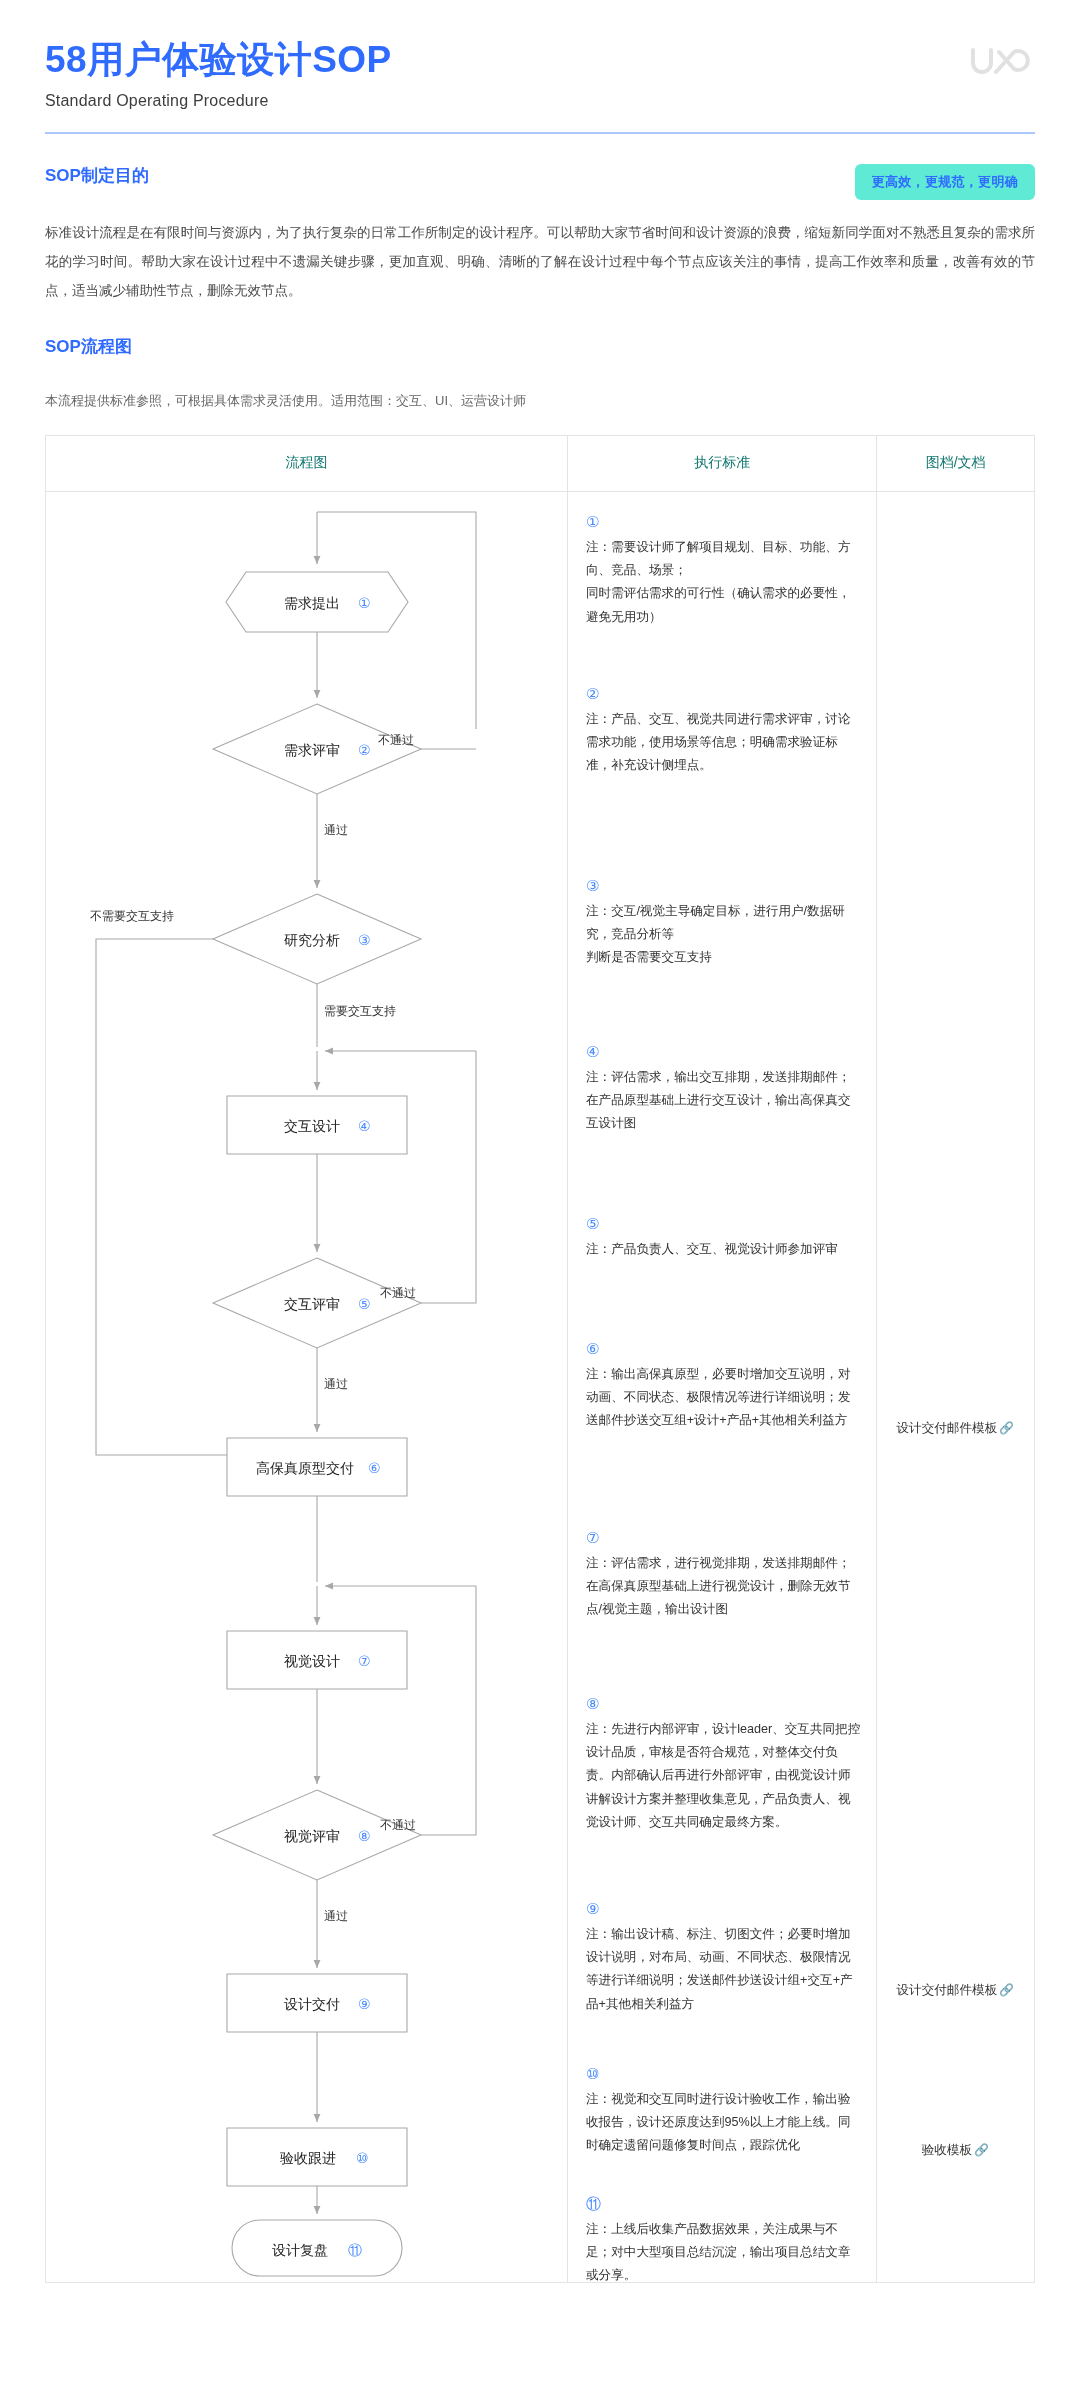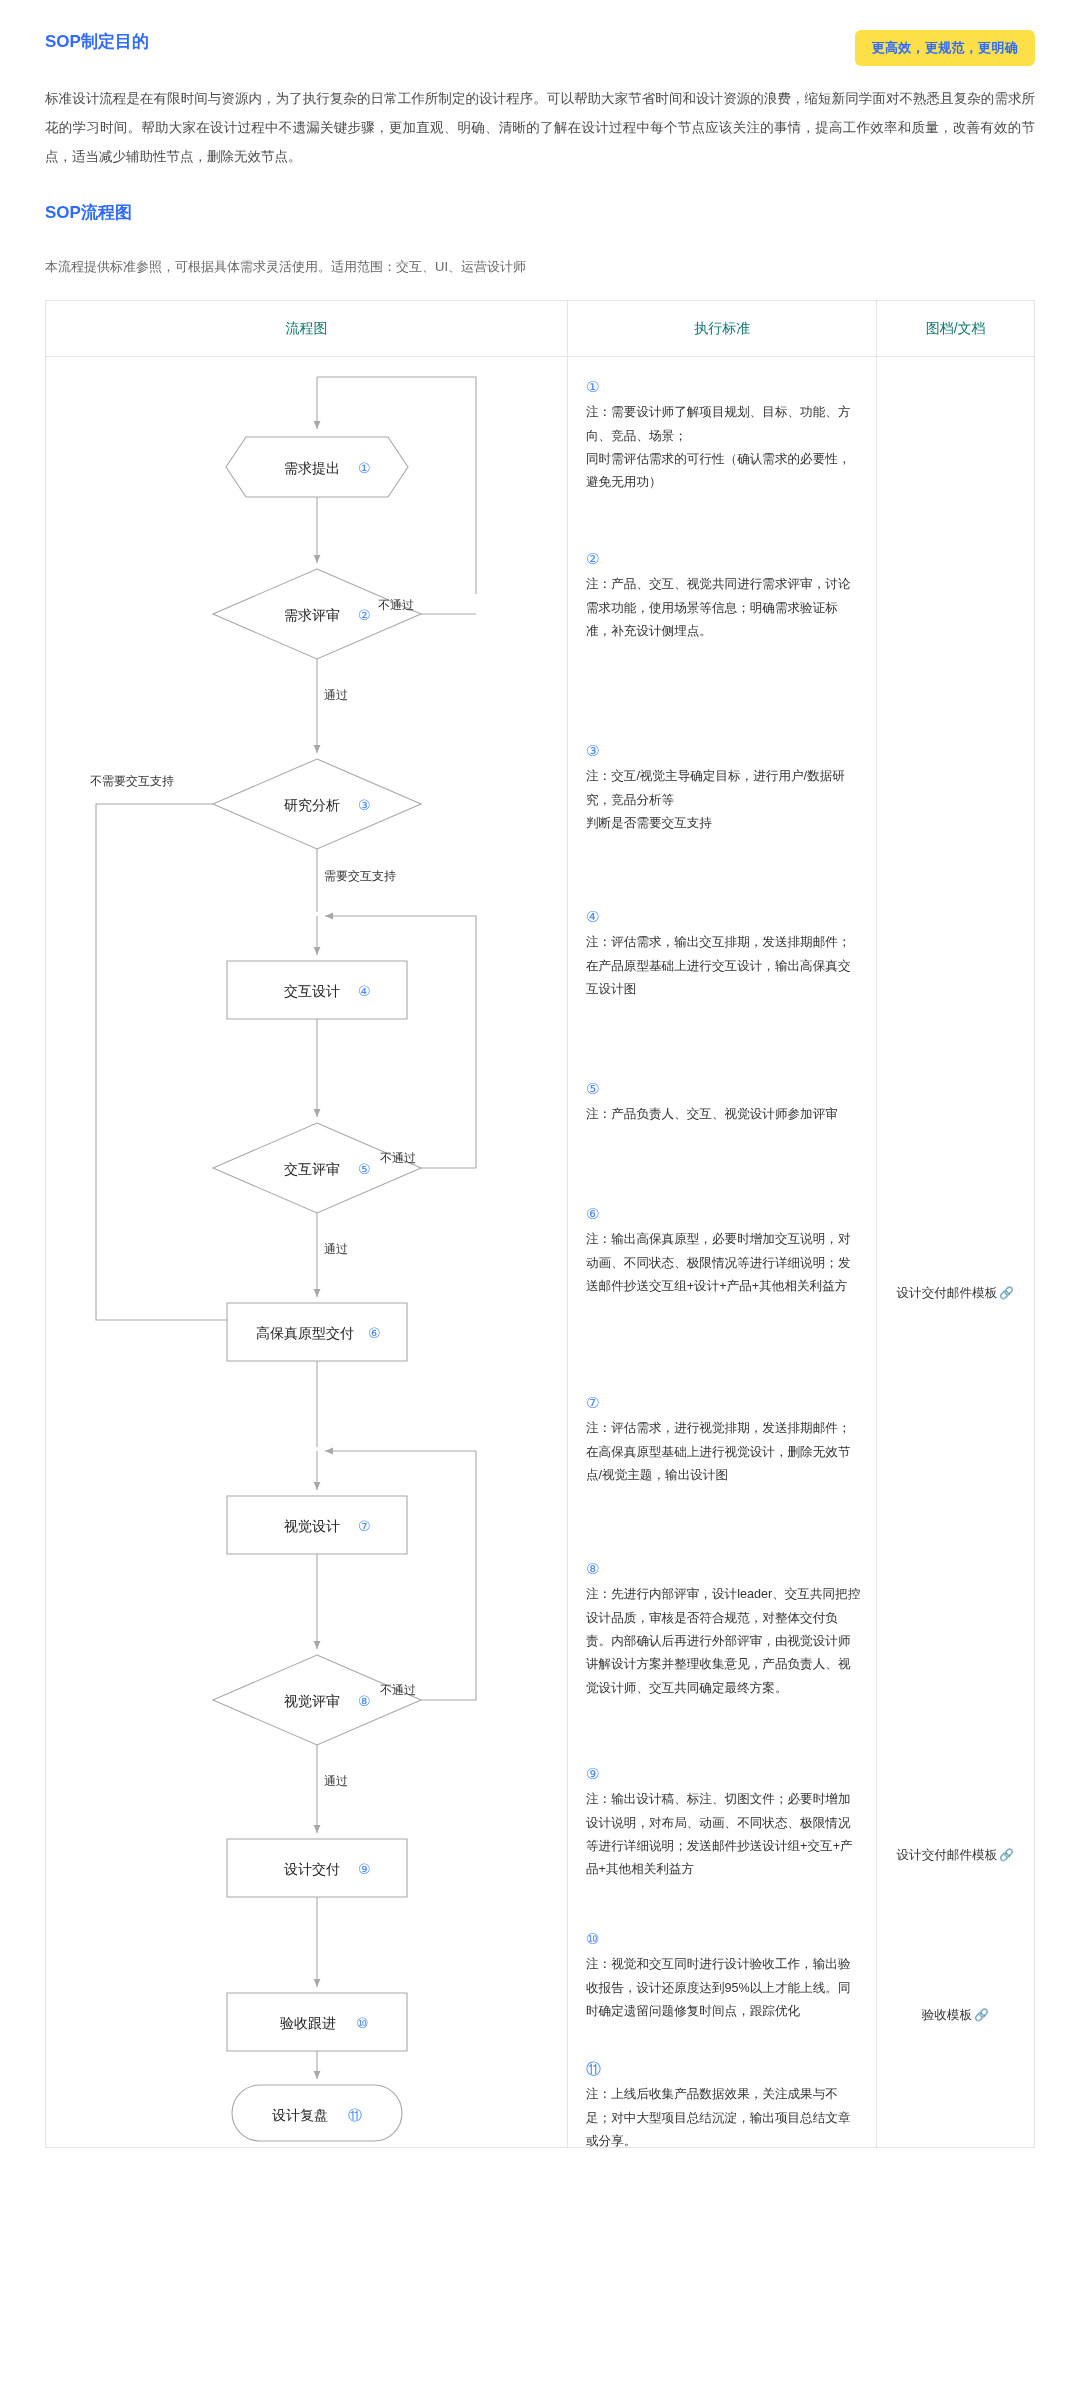--- a/index.html
+++ b/index.html
@@ -45,21 +45,21 @@
     align-items: flex-start;
     justify-content: space-between;
     min-height: 34px;
   }
   .section-title {
     font-size: 17px;
     font-weight: bold;
     color: #2f6bff;
   }
   .badge {
-    background: #fde047;
+    background: #5eead4;
     color: #2f6bff;
     font-size: 13px;
     font-weight: bold;
     border-radius: 6px;
     padding: 9px 17px;
     letter-spacing: .3px;
   }
   .body-text {
     margin-top: 18px;
     font-size: 13.5px;
@@ -132,20 +132,30 @@
   .fc-num   { font-family: "Liberation Sans","DejaVu Sans",sans-serif; font-size: 14px; fill: #4a8cff; }
   .fc-edge  { font-family: "Liberation Sans","DejaVu Sans",sans-serif; font-size: 12px; fill: #333; }
   .shape    { fill: #ffffff; stroke: #a8a8a8; stroke-width: 1.1; }
   .conn     { stroke: #a8a8a8; stroke-width: 1.1; fill: none; }
 </style>
 </head>
 <body>
 
 <div class="page">
 
+  <div class="header">
+    <div class="title-main">58用户体验设计SOP</div>
+    <div class="title-sub">Standard Operating Procedure</div>
+    <div class="logo-uxd">
+      <svg width="64" height="30" viewBox="0 0 64 30">
+        <path d="M4 4 L4 17 A9 9 0 0 0 22 17 L22 4" fill="none" stroke="#dcdcdc" stroke-width="4" stroke-linecap="round"></path>
+        <path d="M27 26 L45 6 A9.5 9.5 0 1 1 45 23 L30 6" fill="none" stroke="#dcdcdc" stroke-width="4" stroke-linecap="round" stroke-linejoin="round"></path>
+      </svg>
+    </div>
+  </div>
 
   <div class="section">
     <div class="section-head">
       <div class="section-title">SOP制定目的</div>
       <div class="badge">更高效，更规范，更明确</div>
     </div>
     <div class="body-text">标准设计流程是在有限时间与资源内，为了执行复杂的日常工作所制定的设计程序。可以帮助大家节省时间和设计资源的浪费，缩短新同学面对不熟悉且复杂的需求所花的学习时间。帮助大家在设计过程中不遗漏关键步骤，更加直观、明确、清晰的了解在设计过程中每个节点应该关注的事情，提高工作效率和质量，改善有效的节点，适当减少辅助性节点，删除无效节点。</div>
   </div>
 
   <div class="section">

